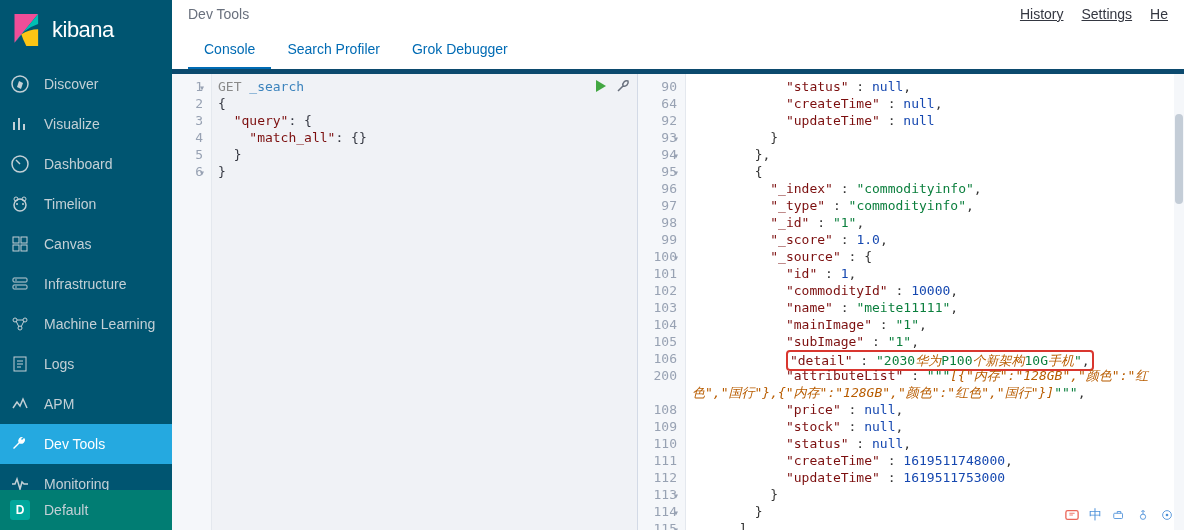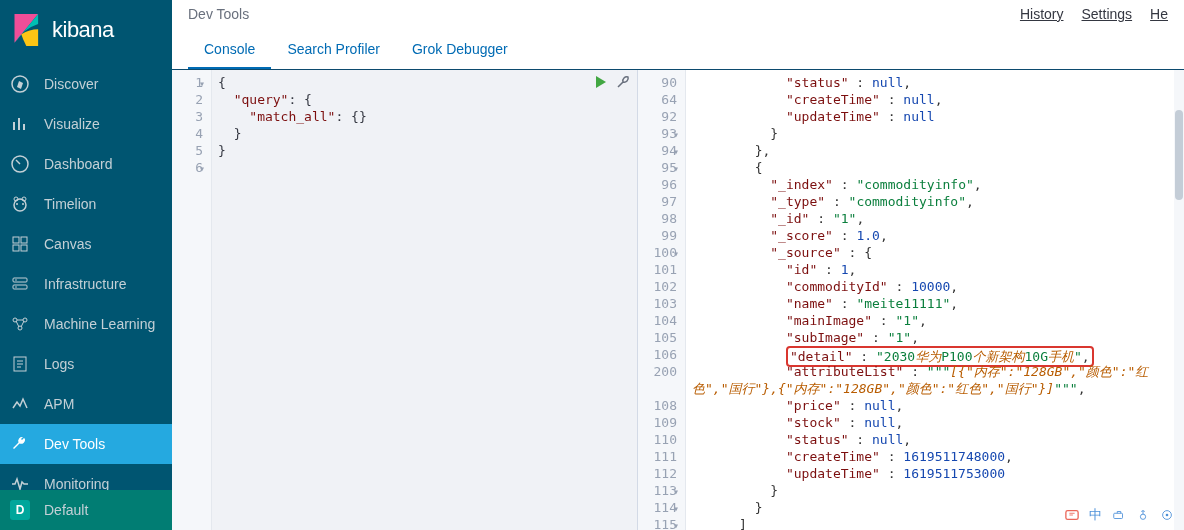--- a/index.html
+++ b/index.html
@@ -14,21 +14,21 @@
 .nav-item.active { background: #25a9e0; color: #fff; }
 .nav-item.default { background: #017d73; }
 .nav-icon { width: 20px; height: 20px; display: flex; align-items: center; justify-content: center; margin-right: 14px; flex-shrink: 0; }
 .nav-label { white-space: nowrap; }
 .default-badge { width: 20px; height: 20px; background: #00a69b; color: #fff; border-radius: 3px; display: flex; align-items: center; justify-content: center; font-size: 12px; font-weight: 600; margin-right: 14px; }
 .main { flex: 1; display: flex; flex-direction: column; overflow: hidden; }
 .topbar { display: flex; justify-content: space-between; align-items: center; padding: 6px 16px 0; border-bottom: 1px solid transparent; }
 .breadcrumb { color: #69707d; font-size: 14px; }
 .top-links { display: flex; gap: 18px; color: #343741; }
 .top-links span { cursor: pointer; text-decoration: underline; }
-.tabs { display: flex; padding: 0 16px; border-bottom: 1px solid #0c4a6e; margin-top: 8px; }
+.tabs { display: flex; padding: 0 16px; border-bottom: 5px solid #0c4a6e; margin-top: 8px; }
 .tab { padding: 10px 16px; color: #006bb4; cursor: pointer; border-bottom: 2px solid transparent; font-size: 14px; }
 .tab.active { border-bottom-color: #006bb4; }
 .panes { flex: 1; display: flex; overflow: hidden; }
 .pane-left { width: 466px; display: flex; flex-direction: column; border-right: 1px solid #d3dae6; position: relative; }
 .pane-right { flex: 1; overflow: hidden; position: relative; }
 .editor-actions { position: absolute; right: 6px; top: 4px; display: flex; gap: 6px; z-index: 2; }
 .action-icon { width: 16px; height: 16px; cursor: pointer; color: #69707d; }
 .action-icon.play { color: #42a742; }
 .editor { font-family: Menlo, Consolas, monospace; font-size: 13px; line-height: 17px; display: flex; flex: 1; }
 .gutter { background: #f5f7fa; text-align: right; color: #98a2b3; padding: 4px 8px 4px 4px; user-select: none; border-right: 1px solid #e4e8ee; min-width: 40px; }
@@ -203,21 +203,21 @@
         </div>
         <div class="editor">
           <div class="gutter" id="lgutter">
               <div class="gut-line">1<span class="fold">▾</span></div>
               <div class="gut-line">2</div>
               <div class="gut-line">3</div>
               <div class="gut-line">4</div>
               <div class="gut-line">5</div>
               <div class="gut-line">6<span class="fold">▾</span></div>
             </div>
-          <div class="code code-left-bg" id="lcode"><div class="code-line">{</div><div class="code-line">  <span class="j-key">"query"</span>: {</div><div class="code-line">    <span class="j-key">"match_all"</span>: {}</div><div class="code-line">  }</div><div class="code-line">}</div></div>
+          <div class="code code-left-bg" id="lcode"><div class="code-line"><span class="m-method">GET</span> <span class="m-path">_search</span></div><div class="code-line">{</div><div class="code-line">  <span class="j-key">"query"</span>: {</div><div class="code-line">    <span class="j-key">"match_all"</span>: {}</div><div class="code-line">  }</div><div class="code-line">}</div></div>
         </div>
       </div>
       <div class="pane-right">
         <div class="editor">
           <div class="gutter gutter-right" id="rgutter">
               <div class="gut-line">90</div>
               <div class="gut-line">64</div>
               <div class="gut-line">92</div>
               <div class="gut-line">93<span class="fold">▾</span></div>
               <div class="gut-line">94<span class="fold">▾</span></div>

